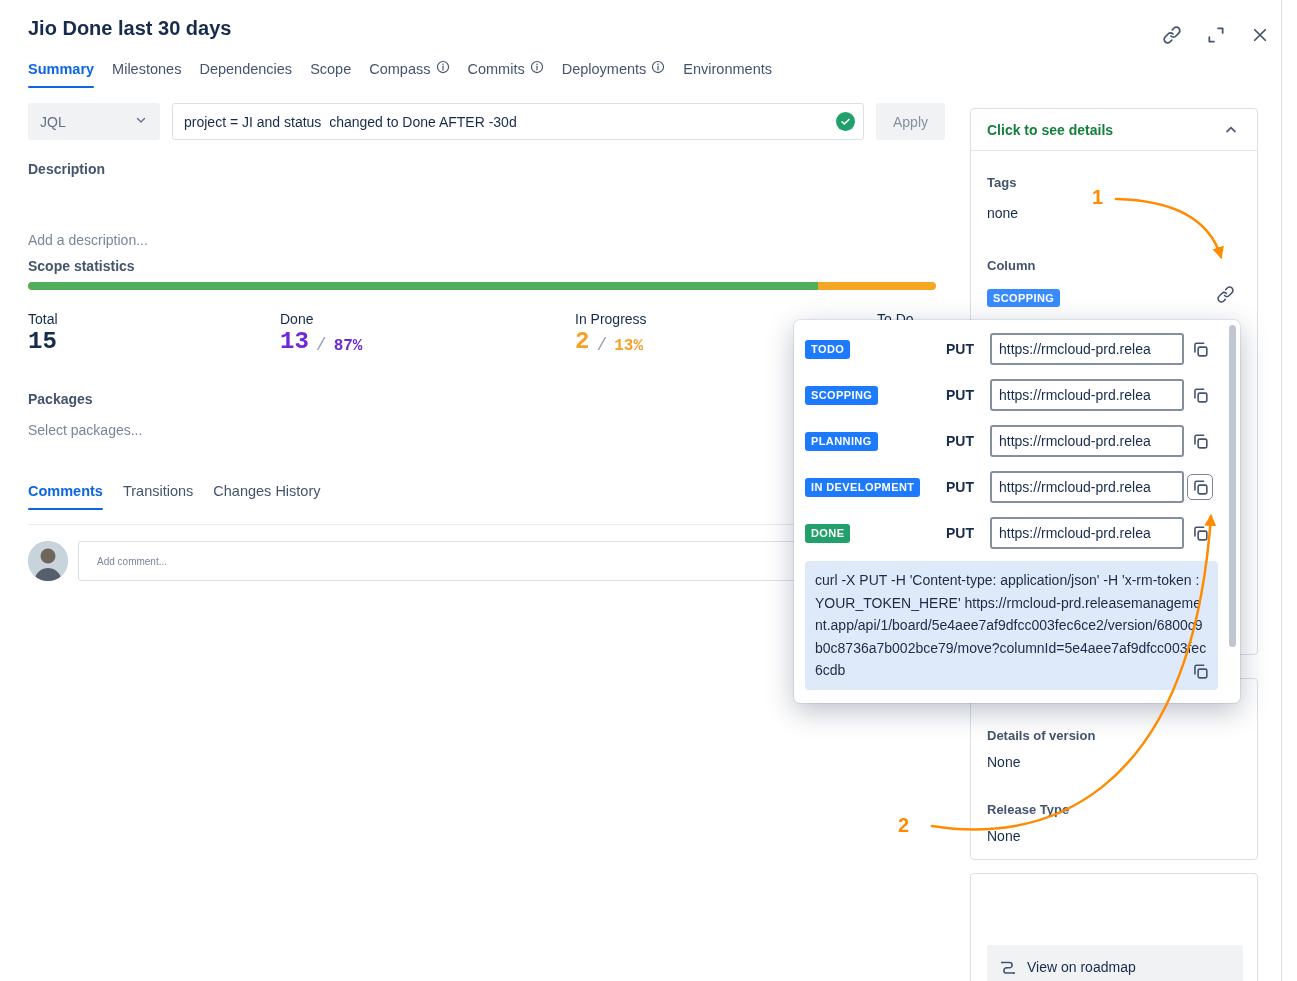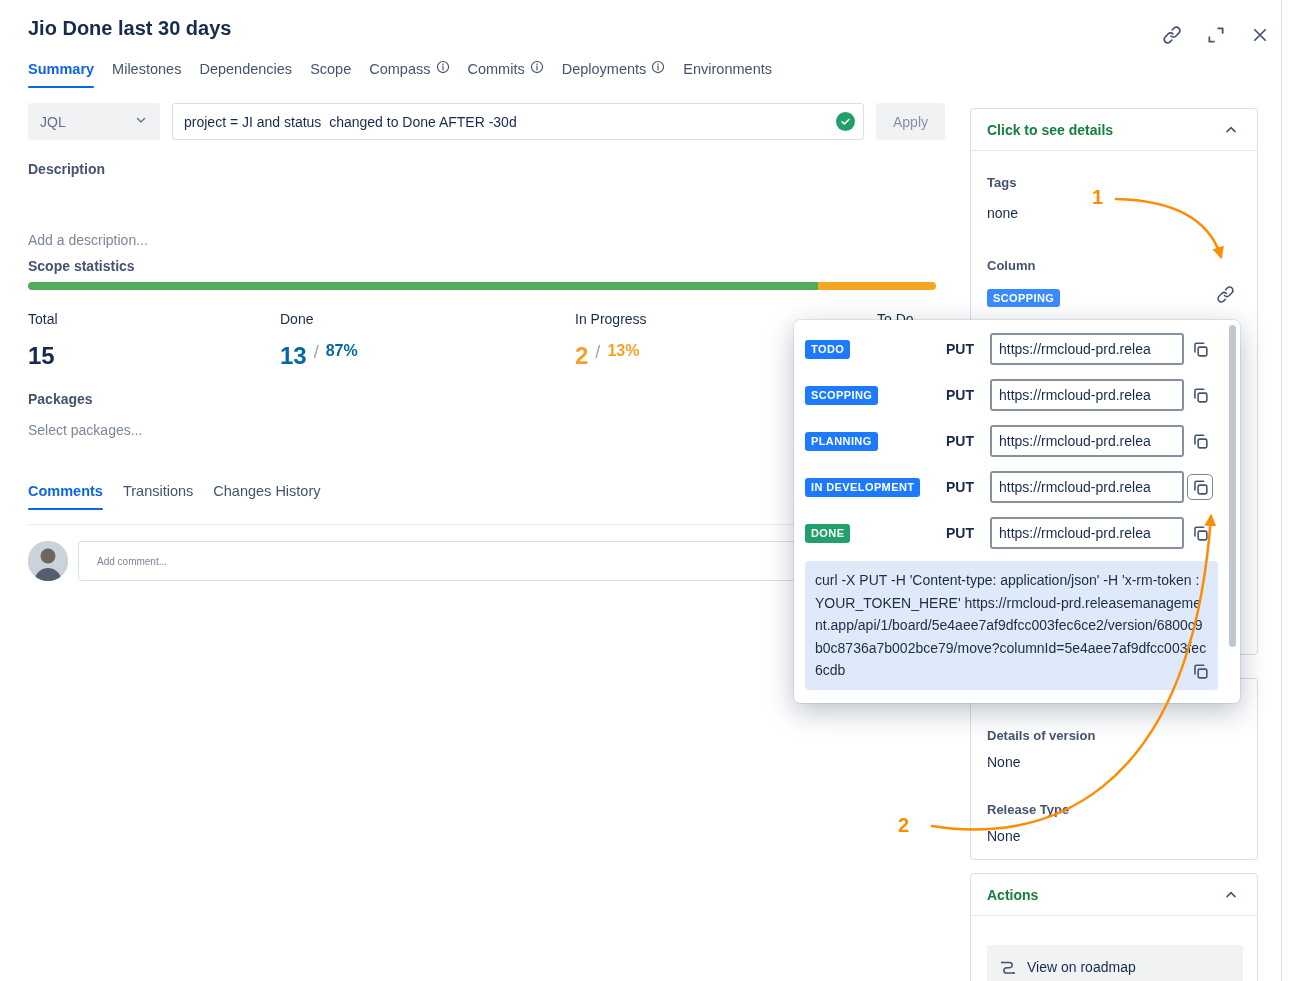--- a/index.html
+++ b/index.html
@@ -27,22 +27,22 @@
   .apply-btn { width:69px; background:#F1F2F4; border:none; border-radius:3px; color:#8590A2; font-size:14px; font-weight:500; font-family:"Liberation Sans",sans-serif; cursor:pointer; }
 
   .section-label { position:absolute; left:28px; font-size:14px; font-weight:700; color:#44546F; }
   .placeholder-text { position:absolute; left:28px; font-size:14px; color:#7A869A; cursor:text; }
 
   
   .progress-track { position:absolute; left:28px; top:282px; width:908px; height:8px; border-radius:4px; background:#F5A623; overflow:hidden; }
   .progress-fill { height:100%; background:#4FAD5B; border-radius:4px 0 0 4px; }
   .stat { position:absolute; top:311px; }
   .stat-label { font-size:14px; color:#172B4D; }
-  .stat-value { margin-top:15px; font-size:24px; font-weight:700; color:#172B4D; display:flex; align-items:flex-start; gap:7px; }
-  .green { color:#0369a1; }
+  .stat-value { margin-top:1px; font-size:24px; font-weight:700; color:#172B4D; display:flex; align-items:flex-end; gap:7px;font-family:Liberation Mono, monospace; }
+  .green { color:#6d28d9; }
   .orange { color:#F5A028; }
   .slash { font-size:18px; font-weight:400; color:#9AA3B0; }
   .pct { font-size:16px; font-weight:600; }
 
   
   .activity-tabs { position:absolute; left:28px; top:483px; display:flex; gap:20px; }
   .activity-divider { position:absolute; left:28px; top:524px; width:912px; height:1px; background:#E9EBEE; }
 
   
   .avatar { position:absolute; left:28px; top:541px; width:40px; height:40px; border-radius:50%; overflow:hidden; background:#C6CFD9; }
@@ -248,28 +248,20 @@
   </div>
 
   <div class="card" style="top:678px; height:182px;">
     <div class="side-label" style="top:49px;">Details of version</div>
     <div class="side-value" style="top:75px;">None</div>
     <div class="side-label" style="top:123px;">Release Type</div>
     <div class="side-value" style="top:149px;">None</div>
   </div>
 
   <div class="card" style="top:873px; height:140px;">
-    <div class="card-header">
-      <span class="card-title">Actions</span>
-      <span class="card-chevron">
-        <svg width="16" height="16" viewBox="0 0 24 24" fill="none" stroke="#44546F" stroke-width="2.3" stroke-linecap="round" stroke-linejoin="round">
-            <path d="M6 14.5l6-6 6 6"></path>
-          </svg>
-      </span>
-    </div>
     <button class="roadmap-btn">
       <span style="display:flex;">
         <svg width="18" height="18" viewBox="0 0 24 24" fill="none" stroke="#44546F" stroke-width="2.1" stroke-linecap="round">
           <path d="M5 6h9a3.5 3.5 0 0 1 0 7H10"></path>
             <path d="M10 13a3.5 3.5 0 0 0 0 7h9"></path>
           <circle cx="4" cy="6" r="1.4" fill="#44546F" stroke="none"></circle>
             <circle cx="20" cy="20" r="1.4" fill="#44546F" stroke="none"></circle>
         </svg>
       </span>
       <span>View on roadmap</span>

